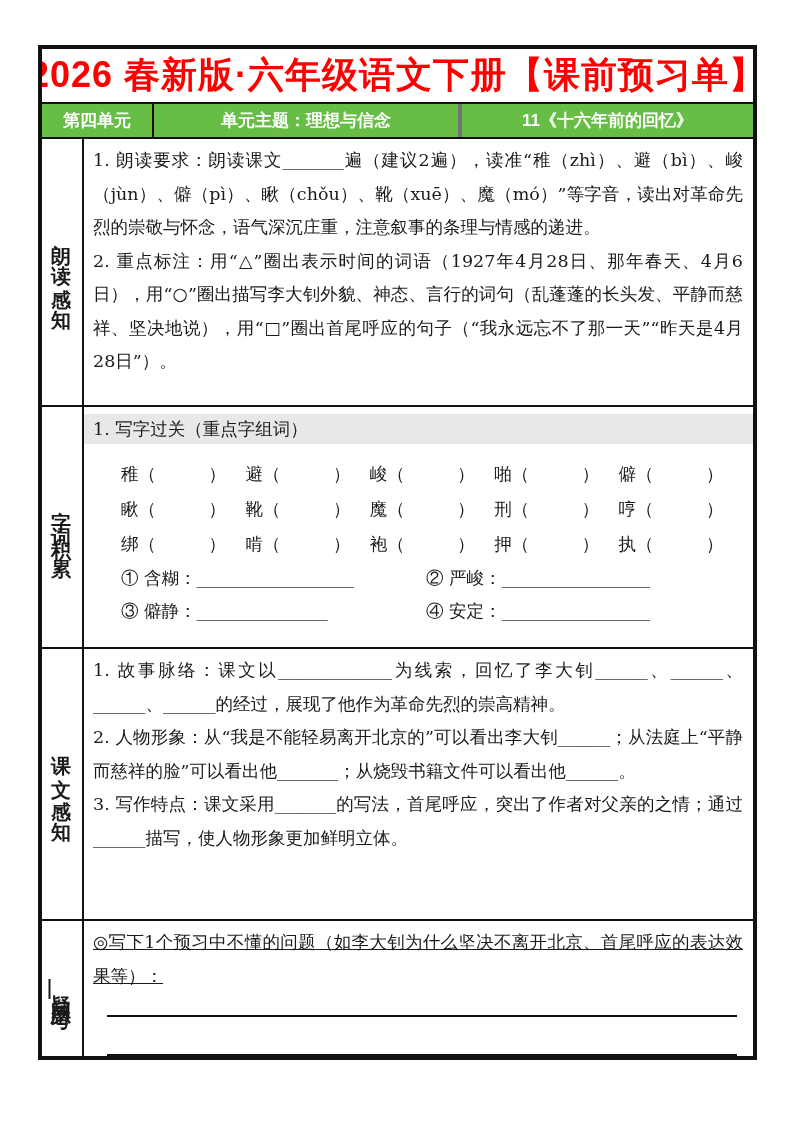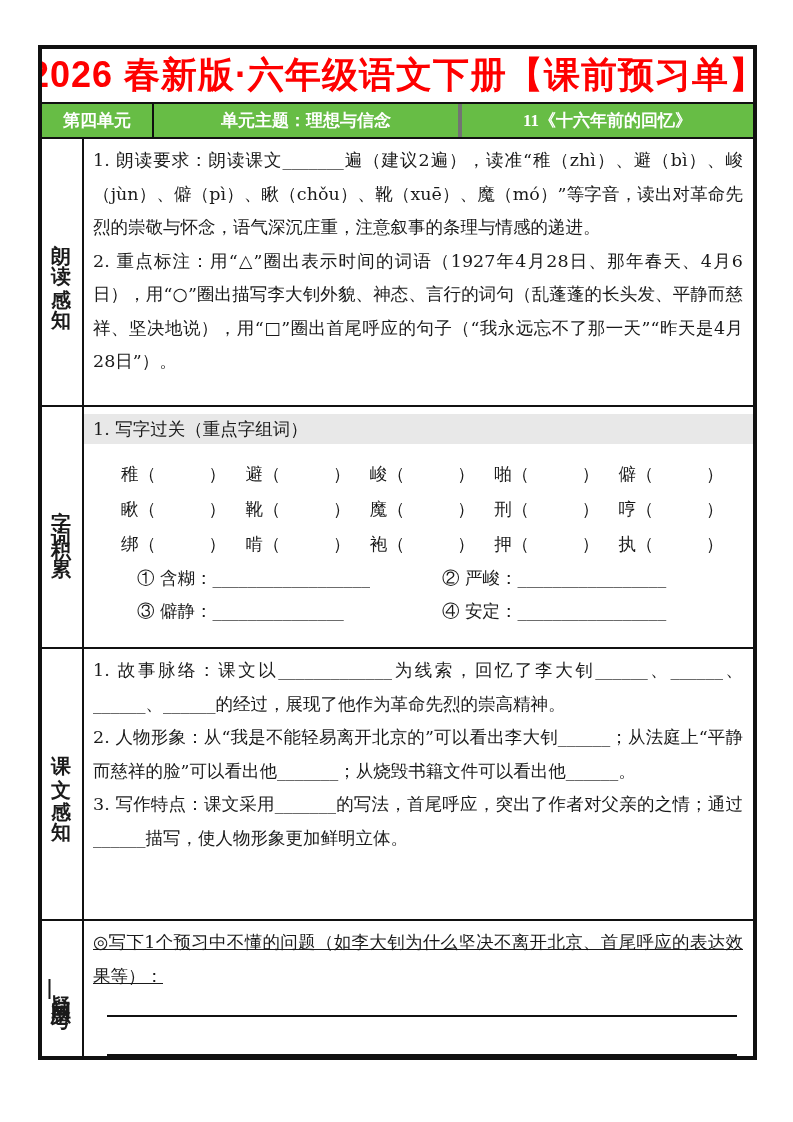--- a/index.html
+++ b/index.html
@@ -44,21 +44,21 @@
     color: #fff;
     font-family: "Liberation Sans", "DejaVu Sans", sans-serif;
     font-weight: bold; font-size: 17px;
   }
   .unit-cell {
     display: flex; align-items: center; justify-content: center;
     height: 100%;
   }
   .unit-cell.c1 { width: 112px; border-right: 2px solid #0f0f0f; }
   .unit-cell.c2 { width: 308px; border-right: 4px solid #737373; }
-  .unit-cell.c3 { flex: 1; font-family: Liberation Serif, serif; }
+  .unit-cell.c3 { flex: 1; }
   
   .row { display: flex; border-top: 2px solid #111; }
   .row:first-of-type { border-top: none; }
   .label-col {
     width: 42px; flex: 0 0 42px;
     border-right: 2px solid #111;
     display: flex; align-items: center; justify-content: center;
   }
   .vtext {
     writing-mode: vertical-rl;
@@ -92,21 +92,21 @@
   .char-grid {
     display: grid;
     grid-template-columns: repeat(5, 1fr);
     margin-left: 28px;
     line-height: 35px;
     white-space: nowrap;
   }
   .sentence-grid {
     display: grid;
     grid-template-columns: 305px 1fr;
-    margin-left: 44px;
+    margin-left: 28px;
     line-height: 33px;
     white-space: nowrap;
   }
   
   .ruled {
     border-bottom: 2px solid #111;
     margin: 0 6px 0 14px;
   }
   .ruled.first { height: 24px; }
   .ruled.second { height: 39px; }

